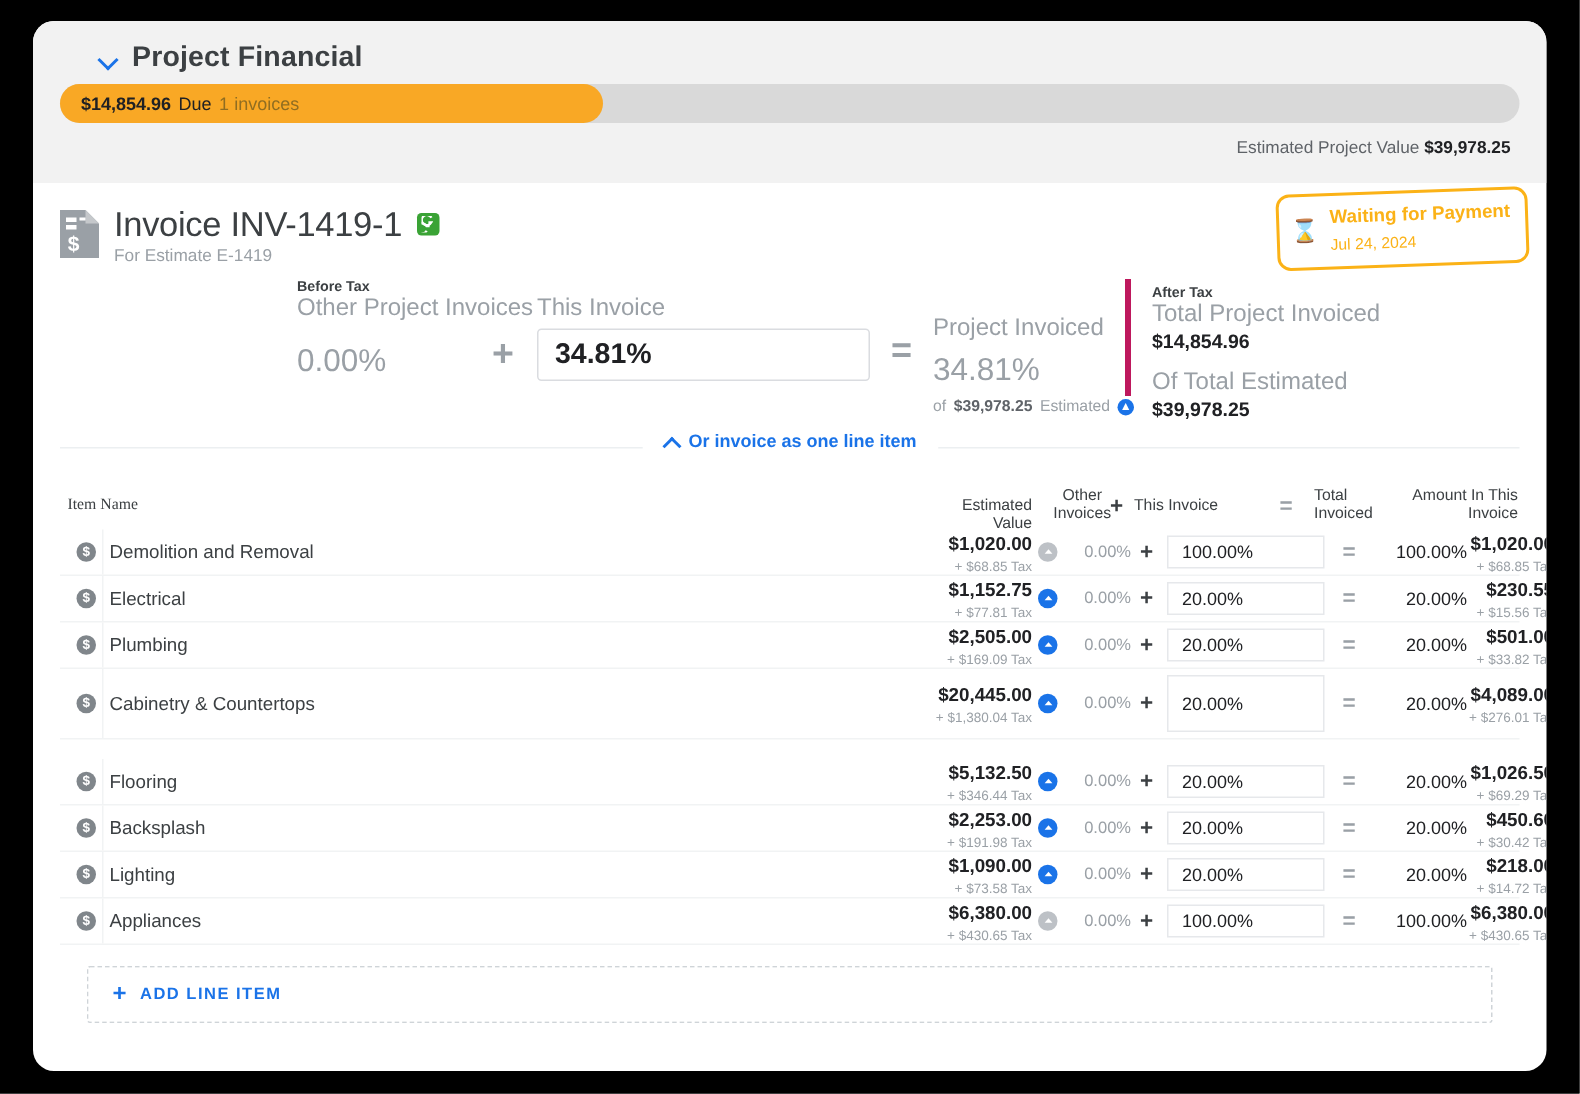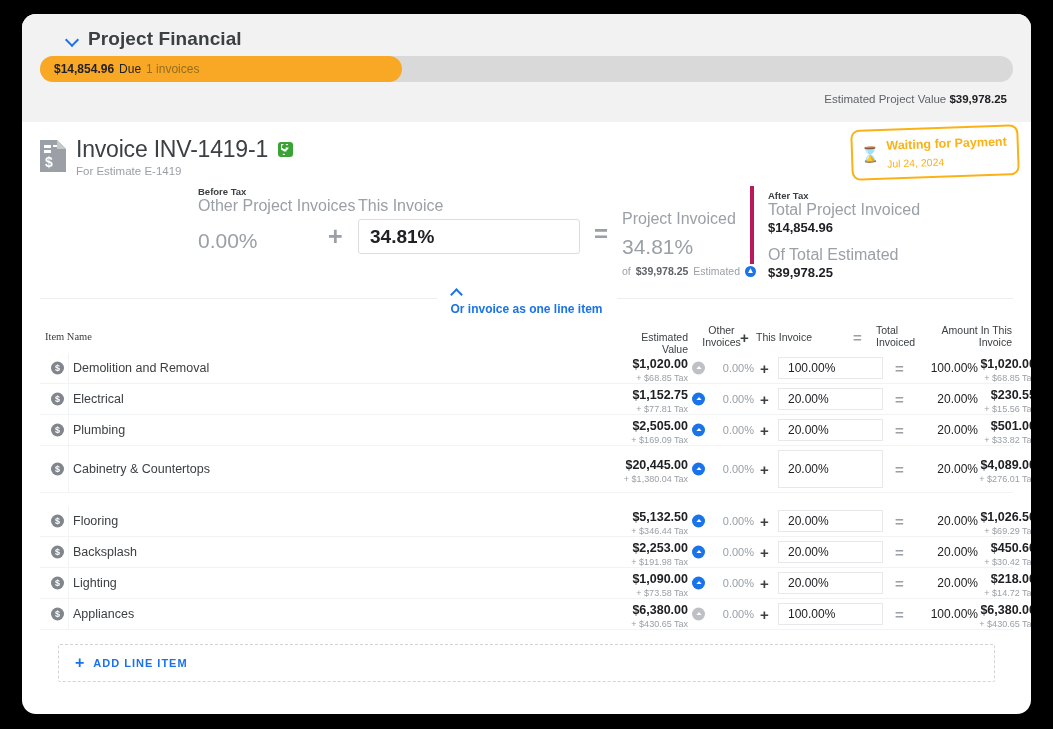--- a/index.html
+++ b/index.html
@@ -160,24 +160,23 @@
   .one-line-wrap {
     position: relative; height: 22px;
   }
   .one-line-rule {
     position: absolute; left: 18px; right: 18px; top: 11px;
     border-top: 1px solid #eceff1;
   }
   .one-line-btn {
     position: absolute; left: 50%; top: 0; transform: translateX(-50%);
     background: #fff; padding: 0 14px;
-    display: flex; align-items: flex-start; gap: 6px;
+    display: flex; align-items: center; gap: 6px;
     font-size: 12px; color: #1a73e8; font-weight: bold;
     cursor: pointer;
-    flex-direction: column;
   }
   .chev-up { width: 11px; height: 9px; position: relative; flex:none; }
   .chev-up::before {
     content:""; position:absolute; left:1px; top:3px;
     width:7px; height:7px;
     border-left:2.2px solid #1a73e8; border-top:2.2px solid #1a73e8;
     transform: rotate(45deg);
   }
 
   

